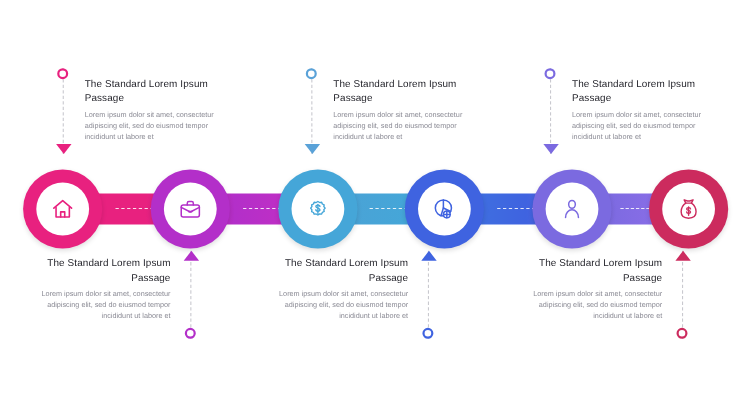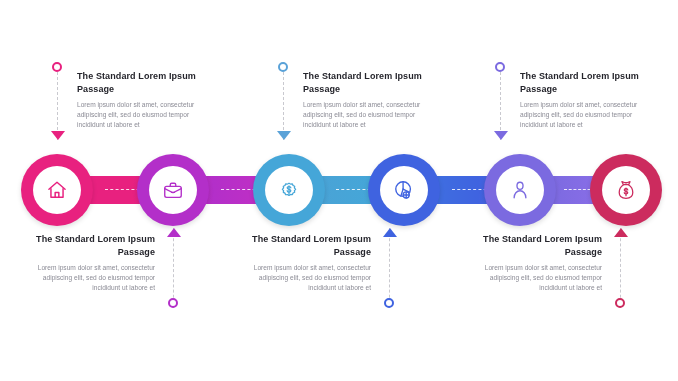--- a/index.html
+++ b/index.html
@@ -80,21 +80,21 @@
   .conn.down .tri  { bottom: 0; border-top: 9px solid currentColor; }
   .conn.up   .ring { bottom: 0; }
   .conn.up   .tri  { top: 0; border-bottom: 9px solid currentColor; }
 
   
   .tblock { position: absolute; width: 132px; }
   .tblock h3 {
     margin: 0 0 5px 0;
     font-size: 9px;
     line-height: 12.5px;
-    font-weight: bold;
+    font-weight: normal;
     color: #25252c;
     letter-spacing: .1px;
   }
   .tblock p {
     margin: 0;
     font-size: 6.6px;
     line-height: 10.2px;
     color: #8b8b95;
   }
   .tblock.ralign { text-align: right; }

